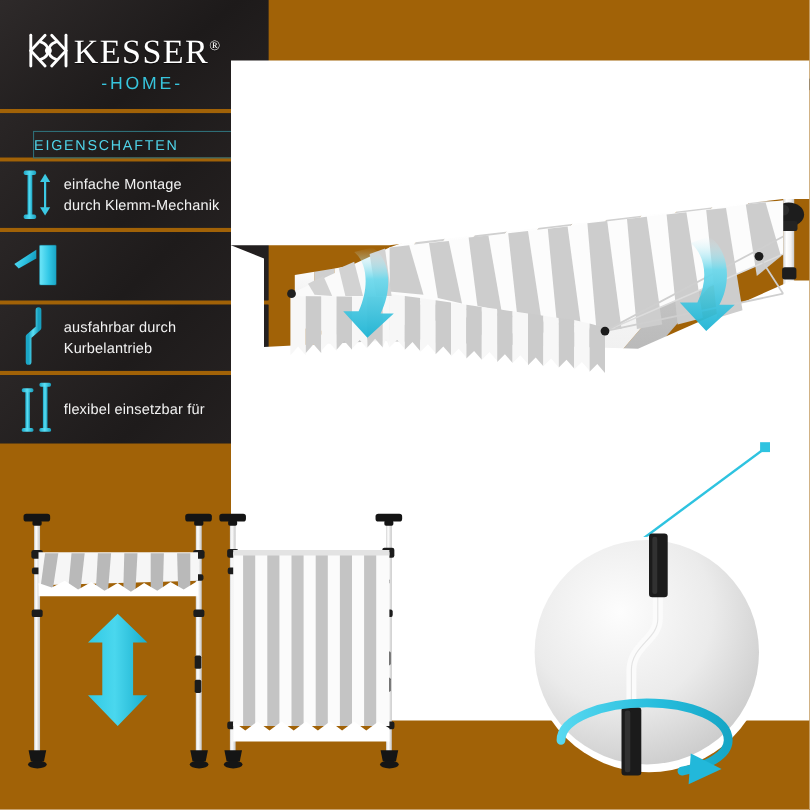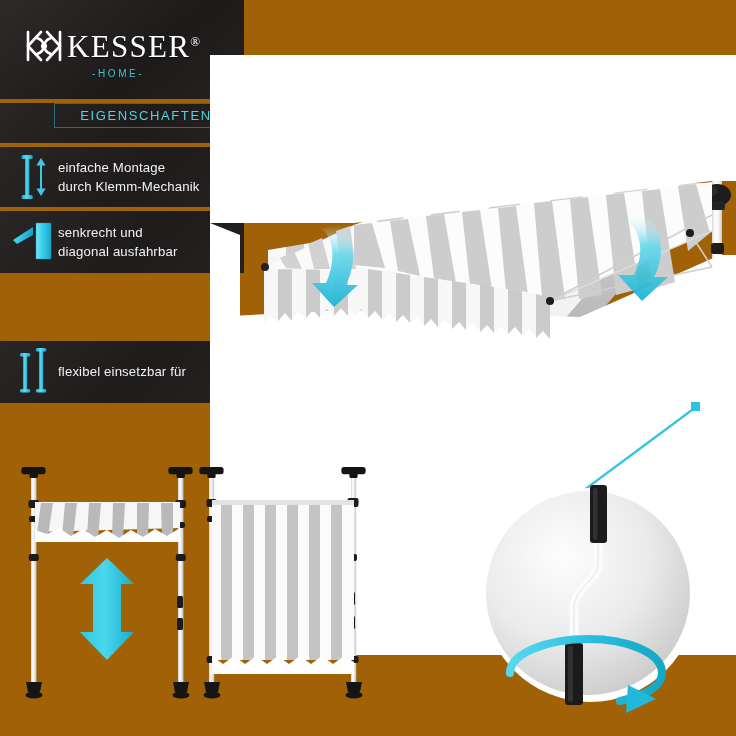--- a/index.html
+++ b/index.html
@@ -34,29 +34,29 @@
   .mono{width:44px;height:44px;display:block;}
   .kesser{
     color:#ffffff;font-family:"Liberation Serif",serif;
     font-size:31px;letter-spacing:1.3px;line-height:1;
     margin-left:1px;font-weight:400;
     text-shadow:0 1px 1px rgba(0,0,0,.6);
   }
   .reg{font-size:13px;vertical-align:super;letter-spacing:0;}
   .home{
     position:absolute;left:92px;top:68px;
-    color:#37c5dd;font-size:10px;letter-spacing:2.6px;
+    color:#37c5dd;font-size:16px;letter-spacing:2.6px;
     font-family:"Liberation Sans",sans-serif;
   }
 
   
   .title-box{
-    position:absolute;left:30px;top:0;width:184px;height:25px;
+    position:absolute;left:30px;top:16px;width:184px;height:25px;
     border:1px solid #2e6d76;box-sizing:border-box;
-    display:flex;align-items:center;justify-content:center;margin-left:24px;
+    display:flex;align-items:center;
   }
   .title-box span{
     color:#4fd3e8;font-size:13px;letter-spacing:1.6px;
     font-family:"Liberation Sans",sans-serif;
   }
 
   
   .ficon{position:absolute;left:8px;top:0;width:62px;height:100%;}
   .ftext{
     position:absolute;left:58px;top:50%;transform:translateY(-50%);
@@ -142,26 +142,42 @@
             <stop offset="0%" stop-color="#6fe6f8"></stop>
               <stop offset="55%" stop-color="#32c8e6"></stop>
               <stop offset="100%" stop-color="#1aa5c6"></stop>
           </linearGradient>
         </defs>
         <path d="M5 29 L25 16 L25 24 L9 33 Z" fill="url(#cy2)"></path>
         <rect x="28" y="12" width="15" height="36" rx="1" fill="url(#cy2b)"></rect>
         <path d="M28 12 L43 12 L43 48 L28 48 Z" fill="none" stroke="#1a9cbd" stroke-width=".8" opacity=".5"></path>
       </svg>
     </div>
+  </div>
+
+  <div class="panel feat f3">
+    <div class="ficon">
+      <svg width="62" height="60" viewBox="0 0 62 60">
+        <defs>
+          <linearGradient id="cy3" x1="0" y1="0" x2="1" y2="0">
+            <stop offset="0%" stop-color="#1ba6c6"></stop>
+              <stop offset="45%" stop-color="#5bdff4"></stop>
+              <stop offset="100%" stop-color="#189fbe"></stop>
+          </linearGradient>
+        </defs>
+        <g fill="none" stroke="url(#cy3)" stroke-width="5.2" stroke-linecap="round" stroke-linejoin="round">
+          <path d="M27 5 L27 21 L18 29 L18 52"></path>
+        </g>
+      </svg>
+    </div>
     <div class="ftext">
-      <span>senkrecht und</span>
-      <span class="l2">diagonal ausfahrbar</span>
-    </div>
-  </div>
-
+      <span>ausfahrbar durch</span>
+      <span class="l2">Kurbelantrieb</span>
+    </div>
+  </div>
 
   <div class="panel feat f4">
     <div class="ficon">
       <svg width="62" height="62" viewBox="0 0 62 62">
         <defs>
           <linearGradient id="cy4" x1="0" y1="0" x2="1" y2="0">
             <stop offset="0%" stop-color="#1ba6c6"></stop>
               <stop offset="45%" stop-color="#5bdff4"></stop>
               <stop offset="100%" stop-color="#189fbe"></stop>
           </linearGradient>

